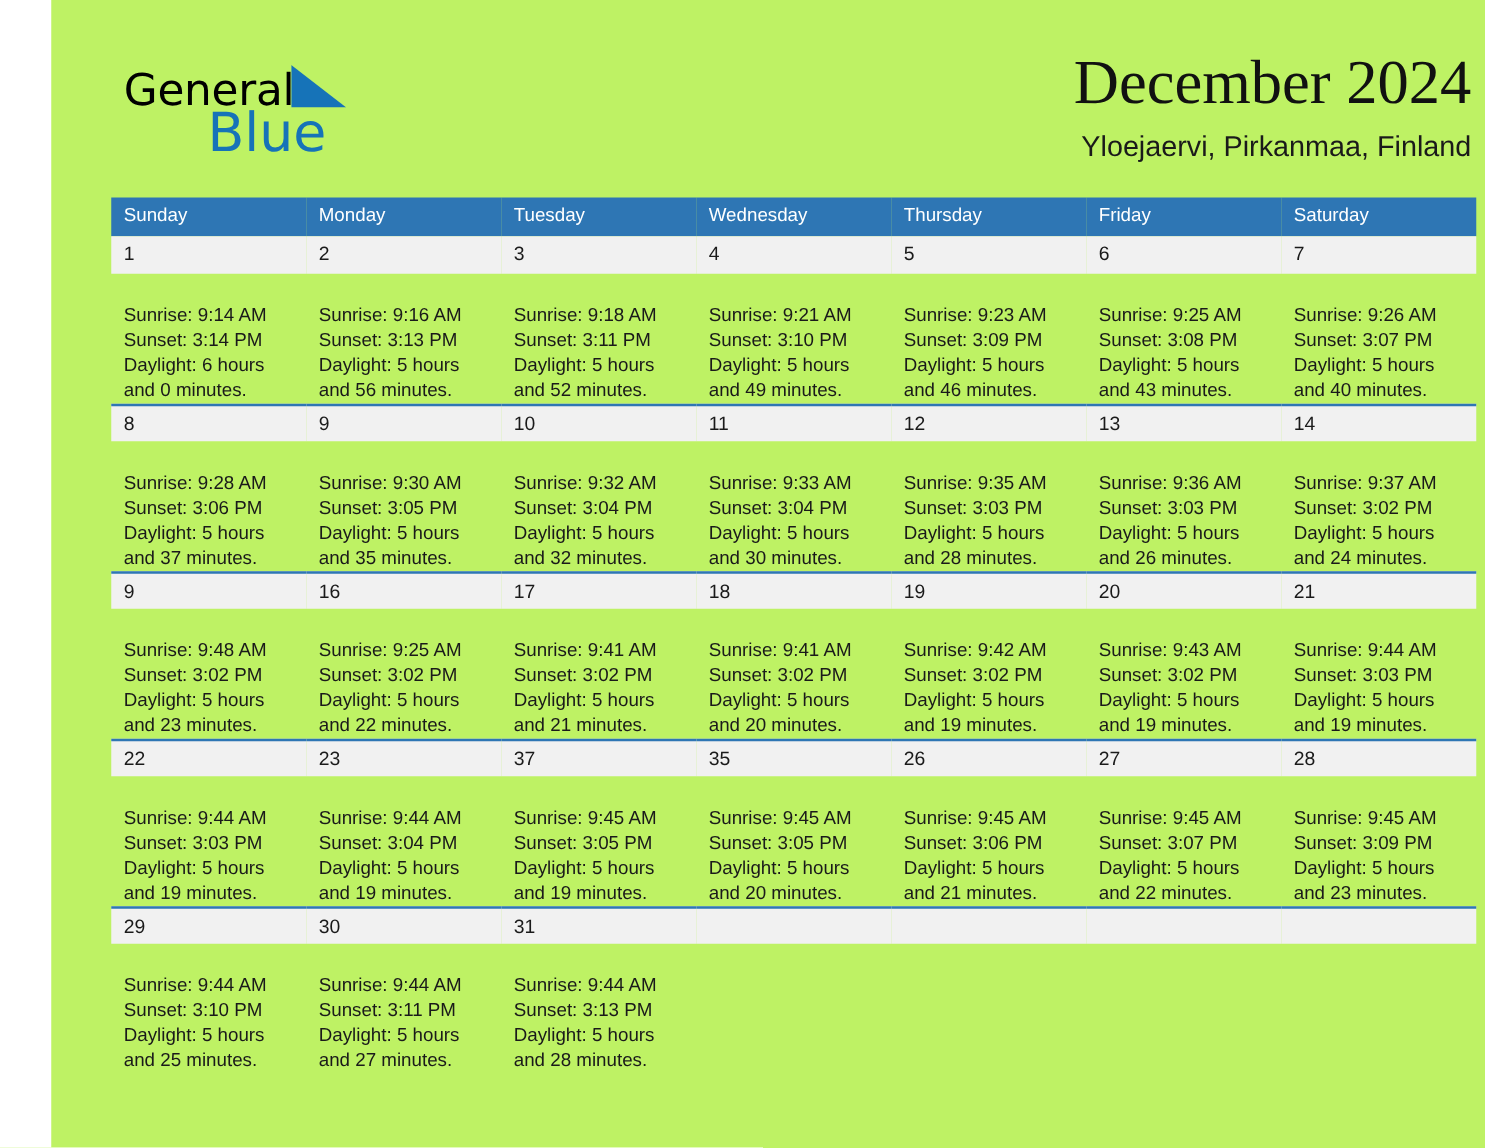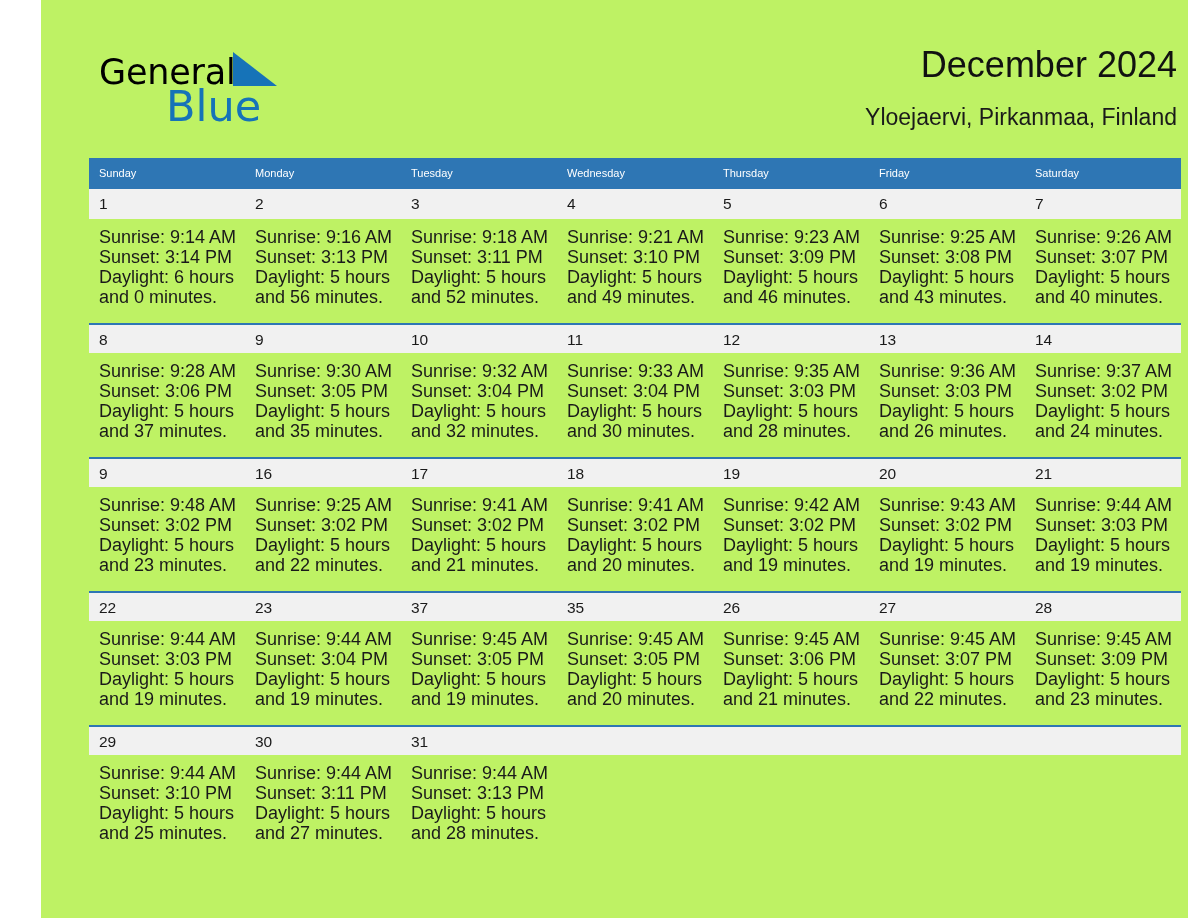--- a/index.html
+++ b/index.html
@@ -62,25 +62,25 @@
     font-weight: 400;
     margin-left: 67px;
     display: block;
     margin-top: -2px;
   }
   .titleblock {
     text-align: right;
     padding-top: 0px;
   }
   .cal-title {
-    font-size: 36px;
+    font-size: 50px;
     line-height: 50px;
     font-weight: 400;
     color: #111111;
-    font-family: Liberation Sans, sans-serif;
+    font-family: Liberation Serif, serif;
     white-space: nowrap;
   }
   .cal-sub {
     font-size: 23px;
     line-height: 30px;
     font-weight: 400;
     color: #1a1a1a;
     margin-top: 12px;
     white-space: nowrap;
   }
@@ -93,21 +93,21 @@
     width: 1092px;
   }
   .cal-table {
     width: 100%;
     border-collapse: collapse;
     table-layout: fixed;
   }
   .cal-table th {
     background: #2E76B4;
     color: #ffffff;
-    font-size: 11px;
+    font-size: 15px;
     font-weight: 400;
     text-align: left;
     padding: 7px 0 8px 10px;
     height: 31px;
     line-height: 16px;
   }
   td.daycell {
     vertical-align: top;
     padding: 0;
     border: none;
@@ -116,22 +116,22 @@
     background: #F1F1F1;
     font-size: 15.5px;
     line-height: 17px;
     color: #1a1a1a;
     padding: 6px 0 7px 10px;
     height: 30px;
     border-top: 2px solid #2E76B4;
   }
   .daynum.firstrow { border-top: none; }
   .info {
-    padding: 8px 0 0 10px;
-    font-size: 18px;
+    padding: 24px 0 0 10px;
+    font-size: 15px;
     line-height: 20px;
     color: #1a1a1a;
     height: 104px;
   }
   .info div { white-space: nowrap; }
   .empty .daynum { background: #F1F1F1; }
   .empty .info { height: 104px; }
 </style>
 </head>
 <body>

